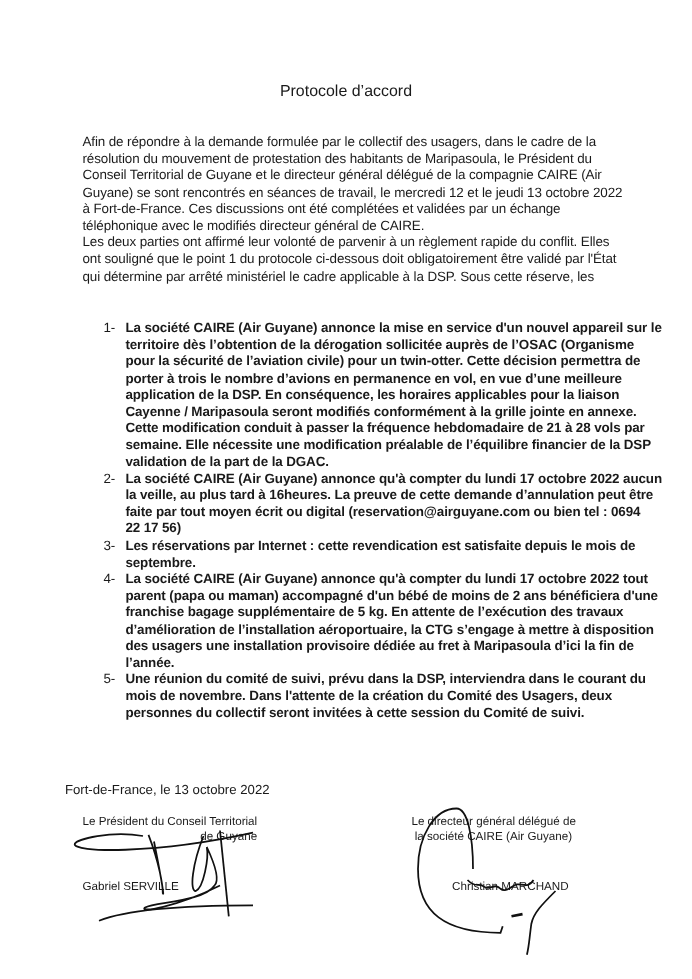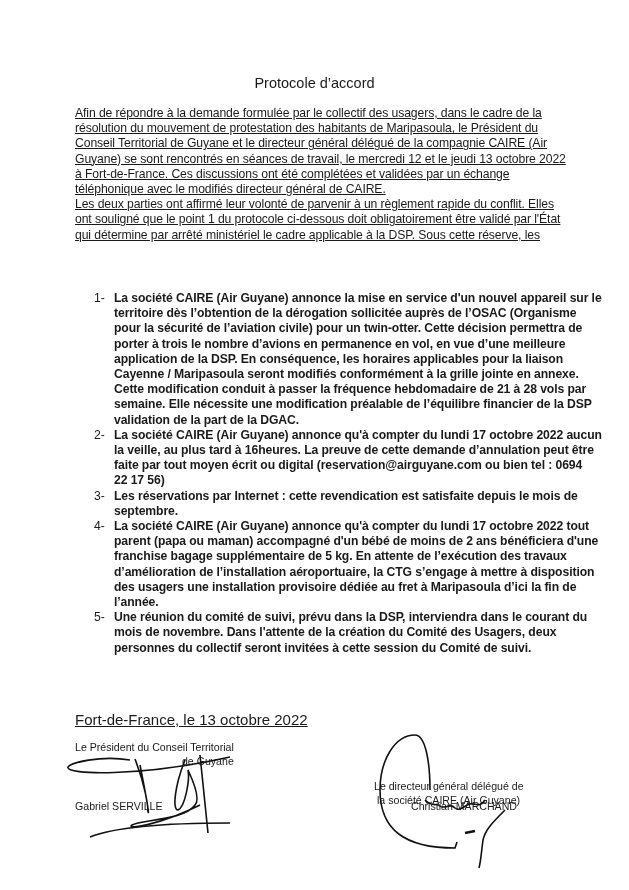--- a/index.html
+++ b/index.html
@@ -17,34 +17,34 @@
     font-size: 12.2px; line-height: 15.2px; letter-spacing: -0.1px;
   }
   .para .line { display: block; white-space: nowrap; }
   .list {
     position: absolute; left: 94px; top: 291px; width: 510px;
     font-size: 12.2px; line-height: 15.2px; letter-spacing: -0.1px;
   }
   .item { position: relative; padding-left: 20px; }
   .item .num { position: absolute; left: 0; top: 0; }
   .item .line { display: block; white-space: nowrap; font-weight: bold; }
-  .place-date { position: absolute; left: 75px; top: 711px; font-size: 15px; text-decoration: underline; }
+  .place-date { position: absolute; left: 59px; top: 711px; font-size: 12px; }
   .sig-block { position: absolute; font-size: 10.6px; line-height: 14px; }
   .sig-left { left: 75px; top: 740px; }
-  .sig-right { left: 374px; top: 779px; }
+  .sig-right { left: 374px; top: 740px; }
   .sig-name { position: absolute; font-size: 10.6px; }
   .sig-svg { position: absolute; pointer-events: none; }
 </style>
 </head>
 <body>
 
 <div>
   <div class="title">Protocole d’accord</div>
 
-  <div class="para" style="top:106px;text-decoration:underline;">
+  <div class="para" style="top:122px;">
     <span class="line">Afin de répondre à la demande formulée par le collectif des usagers, dans le cadre de la</span>
     <span class="line">résolution du mouvement de protestation des habitants de Maripasoula, le Président du</span>
     <span class="line">Conseil Territorial de Guyane et le directeur général délégué de la compagnie CAIRE (Air</span>
     <span class="line">Guyane) se sont rencontrés en séances de travail, le mercredi 12 et le jeudi 13 octobre 2022</span>
     <span class="line">à Fort-de-France. Ces discussions ont été complétées et validées par un échange</span>
     <span class="line">téléphonique avec le modifiés directeur général de CAIRE.</span>
     <span class="line">Les deux parties ont affirmé leur volonté de parvenir à un règlement rapide du conflit. Elles</span>
     <span class="line">ont souligné que le point 1 du protocole ci-dessous doit obligatoirement être validé par l'État</span>
     <span class="line">qui détermine par arrêté ministériel le cadre applicable à la DSP. Sous cette réserve, les</span>
   </div>

